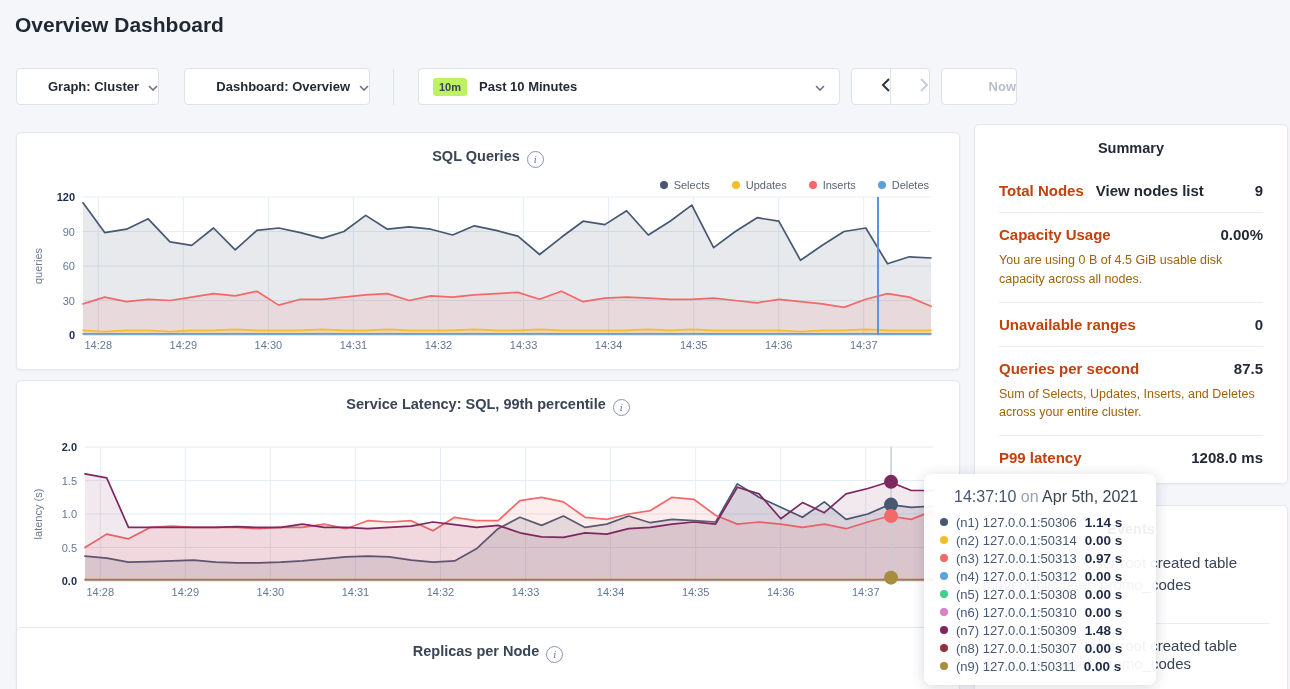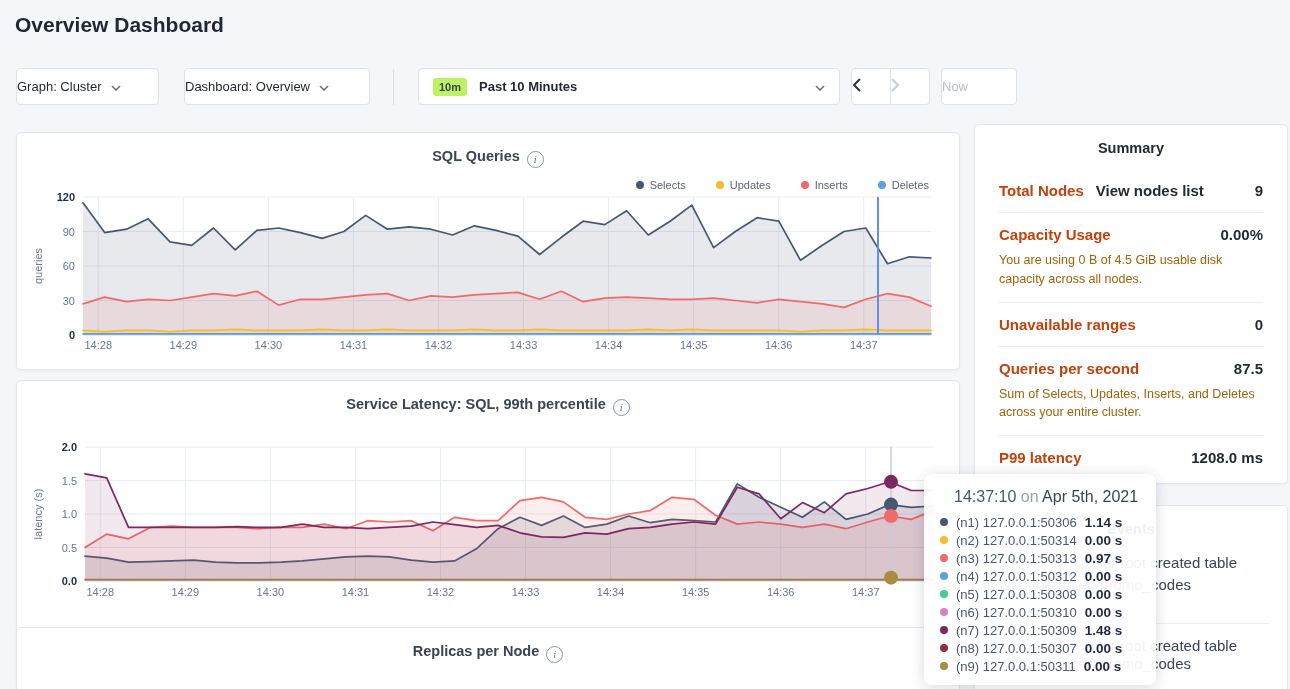--- a/index.html
+++ b/index.html
@@ -4,21 +4,21 @@
 <style>
   html,body{margin:0;padding:0}
   body{
     width:1290px;height:689px;position:relative;overflow:hidden;
     background:#f4f6fa;font-family:"Liberation Sans",sans-serif;color:#242a35;
   }
   
   .page-title{position:absolute;left:15px;top:13px;font-size:21px;font-weight:700;color:#1f2733}
   .btn{
     position:absolute;top:68px;height:37px;background:#fff;border:1px solid #dde3ea;border-radius:4px;
-    display:flex;align-items:center;justify-content:flex-start;font-size:13px;font-weight:400;color:#242a35;
+    display:flex;align-items:center;justify-content:flex-end;font-size:13px;font-weight:700;color:#242a35;
     box-sizing:border-box;cursor:pointer;
   }
   .chev{margin-left:9px;display:inline-block}
   #dd-graph{left:16px;width:143px}
   #dd-dashboard{left:184px;width:186px}
   .vdivider{position:absolute;left:393px;top:69px;width:1px;height:36px;background:#dde3ea}
   #time-select{left:418px;width:422px;justify-content:flex-start;padding:0 14px;font-weight:700}
   .time-badge{background:#bef264;border-radius:3px;padding:3px 6px;font-size:11px;font-weight:700;color:#394455;margin-right:12px}
   #time-select .chev{position:absolute;right:14px}
   #btn-prev{left:851px;width:40px;border-radius:4px 0 0 4px}
@@ -32,21 +32,21 @@
   #chart3{left:16px;top:627px;width:944px;height:80px}
   #summary{left:974px;top:124px;width:314px;height:360px}
   #events{left:974px;top:505px;width:314px;height:200px;overflow:hidden}
   .chead{position:absolute;top:15px;left:0;width:100%;text-align:center;font-size:14.5px;font-weight:700;color:#394455}
   .info-icon{display:inline-flex;align-items:center;justify-content:center;width:15px;height:15px;border:1px solid #8a94ad;
              border-radius:50%;color:#707c99;font-size:10px;font-weight:400;font-family:"DejaVu Serif",serif;font-style:italic;
              vertical-align:-2px;margin-left:7px}
   .chart-svg{position:absolute;left:0;top:0}
   .ylab{position:absolute;left:-24px;top:126px;width:90px;height:14px;line-height:14px;text-align:center;
         transform:rotate(-90deg);font-size:11px;color:#6d7b94}
-  .legend{position:absolute;right:30px;top:46px;display:flex;gap:30px;font-size:11px;color:#5a6472}
+  .legend{position:absolute;right:30px;top:46px;display:flex;gap:22px;font-size:11px;color:#5a6472}
   .legend .li{display:flex;align-items:center;gap:6px}
   .legend i,.trow i{width:8px;height:8px;border-radius:50%;display:inline-block}
   
   .srows{padding:0 24px;margin-top:44px}
   .srow{padding:13px 0;border-bottom:1px solid #e9edf2}
   .srow:last-child{border-bottom:none}
   .srow-top{display:flex;align-items:baseline}
   .slabel{font-size:15px;font-weight:700;color:#c2410c}
   .slink{font-size:15px;font-weight:700;margin-left:12px;text-decoration:none;cursor:pointer}
   .sval{font-size:15px;font-weight:700;margin-left:auto}

